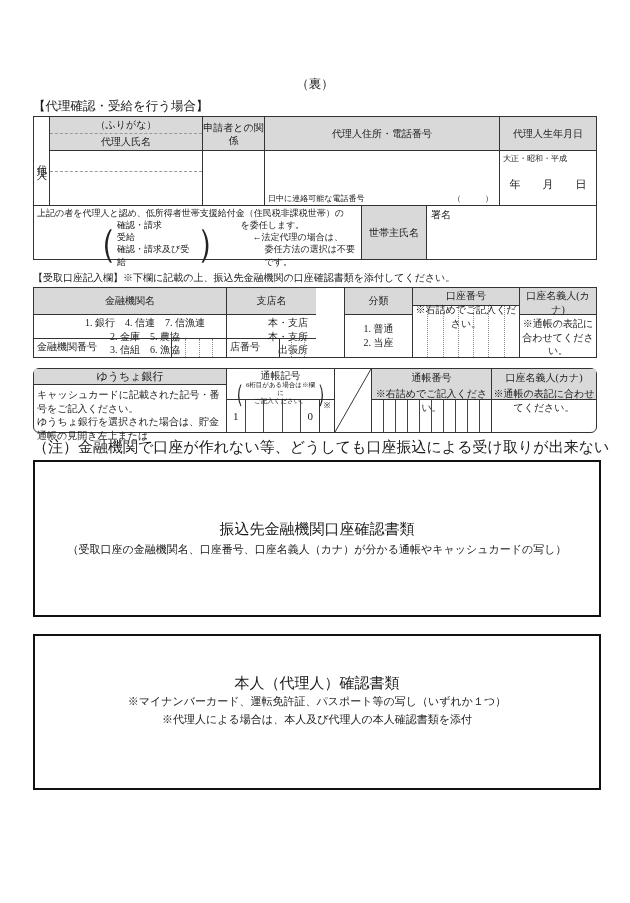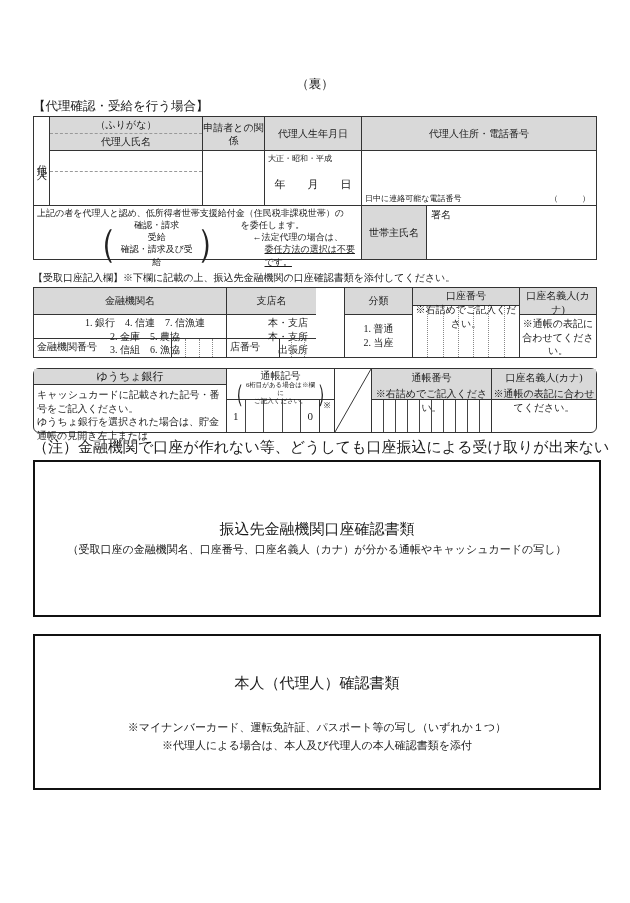--- a/index.html
+++ b/index.html
@@ -60,55 +60,55 @@
         <div style="flex:1;">
           <div class="dashed-b" style="height:21px;"></div>
         </div>
       </div>
 
       <div class="col bl" style="width:62px;">
         <div class="hdr bb cc ctr fs10" style="height:34px;line-height:1.3;">申請者との関係</div>
         <div style="flex:1;"></div>
       </div>
 
-      <div class="col bl" style="width:97px;">
-        <div class="hdr bb cc fs10" style="height:34px;">代理人生年月日</div>
-        <div class="col" style="flex:1;">
-          <div class="small8" style="padding:2px 0 0 3px;">大正・昭和・平成</div>
-          <div class="cc fs11" style="flex:1;">年　　月　　日</div>
-        </div>
-      </div>
-
       <div class="col bl" style="flex:1;">
         <div class="hdr bb cc fs10" style="height:34px;">代理人住所・電話番号</div>
         <div class="col" style="flex:1;">
           <div style="flex:1;"></div>
           <div class="row small8" style="justify-content:space-between;padding:0 6px 1px 3px;">
             <span>日中に連絡可能な電話番号</span>
             <span>（　　　）</span>
           </div>
         </div>
       </div>
+
+      <div class="col bl" style="width:97px;">
+        <div class="hdr bb cc fs10" style="height:34px;">代理人生年月日</div>
+        <div class="col" style="flex:1;">
+          <div class="small8" style="padding:2px 0 0 3px;">大正・昭和・平成</div>
+          <div class="cc fs11" style="flex:1;">年　　月　　日</div>
+        </div>
+      </div>
     </div>
 
     <div class="row bt" style="height:54px;">
       <div class="col" style="width:327px;padding:1px 3px;">
         <div class="fs9">上記の者を代理人と認め、低所得者世帯支援給付金（住民税非課税世帯）の</div>
         <div class="row" style="align-items:center;margin-left:46px;">
           <span class="bigparen">（</span>
-          <div style="width:96px;text-align:center;">
+          <div style="width:96px;">
             <div class="fs9">確認・請求</div>
             <div class="fs9">受給</div>
             <div class="fs9">確認・請求及び受給</div>
           </div>
           <span class="bigparen">）</span>
           <div style="margin-left:10px;">
             <div class="fs9">を委任します。</div>
             <div class="fs9" style="padding-left:12px;">←法定代理の場合は、</div>
-            <div class="fs9" style="padding-left:24px;text-decoration:underline;">委任方法の選択は不要です。</div>
+            <div class="fs9" style="padding-left:24px;">委任方法の選択は不要です。</div>
           </div>
         </div>
       </div>
       <div class="hdr bl br cc fs10" style="width:66px;">世帯主氏名</div>
       <div class="fs10" style="flex:1;padding:2px 4px;">
         <span>署名</span>
       </div>
     </div>
   </div>
 
@@ -270,19 +270,19 @@
 
   <div class="abs notewrap" style="left:33px;top:437px;width:564px;">（注）金融機関で口座が作れない等、どうしても口座振込による受け取りが出来ない方は、北名古屋市福祉こども部社会福祉課（電話 0568-22-1111）にお問い合わせください。</div>
 
   <div class="docbox cc" style="left:33px;top:460px;width:564px;height:153px;flex-direction:column;">
     <div style="font-size:15px;">振込先金融機関口座確認書類</div>
     <div class="fs11" style="margin-top:3px;">（受取口座の金融機関名、口座番号、口座名義人（カナ）が分かる通帳やキャッシュカードの写し）</div>
   </div>
 
   <div class="docbox" style="left:33px;top:634px;width:564px;height:152px;">
     <div class="ctr" style="font-size:15px;margin-top:38px;">本人（代理人）確認書類</div>
-    <div class="ctr fs11" style="margin-top:26px;line-height:1.6;">
+    <div class="ctr fs11" style="line-height:1.6;">
       <div>※マイナンバーカード、運転免許証、パスポート等の写し（いずれか１つ）</div>
       <div>※代理人による場合は、本人及び代理人の本人確認書類を添付</div>
     </div>
   </div>
 
 </div>
 
 </body></html>

